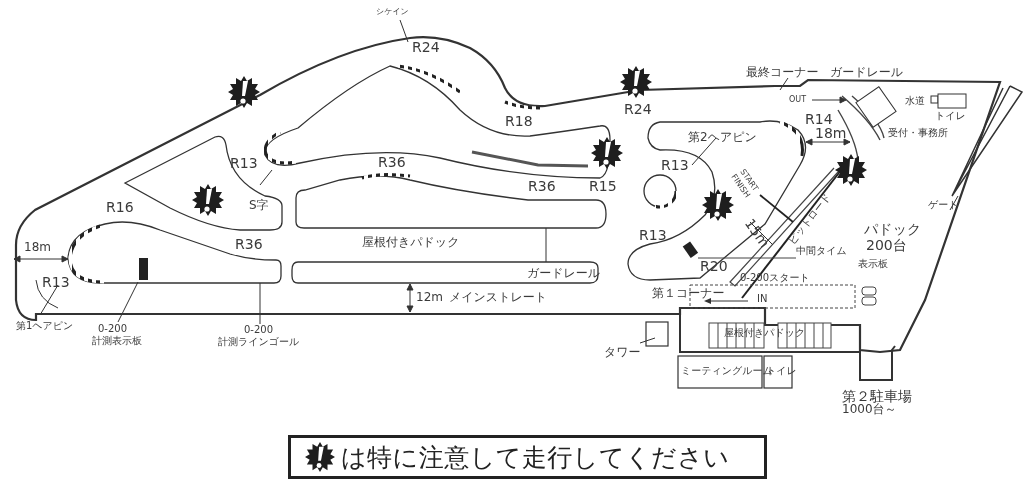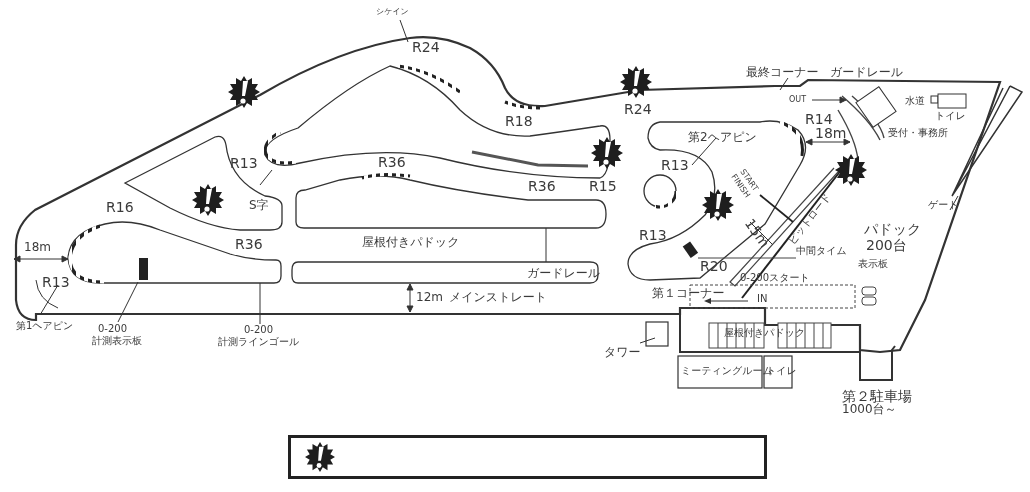--- a/index.html
+++ b/index.html
@@ -189,13 +189,14 @@
 <span class="lbl r" style="left:815px;top:126px">18m</span>
 <span class="lbl r" style="left:754px;top:216px;transform:rotate(55deg);transform-origin:left top">15m</span>
 <span class="lbl m" style="left:416px;top:291px">12m</span>
 
 <div class="warn-box">
   <svg width="30" height="34" viewBox="-16 -17 32 34">
     <polygon fill="#1e1e1e" points="0,-16 3,-11 8,-14 8,-8 14,-8 11,-3 16,0 11,3 14,8 8,8 8,14 3,11 0,16 -3,11 -8,14 -8,8 -14,8 -11,3 -16,0 -11,-3 -14,-8 -8,-8 -8,-14 -3,-11"></polygon>
     <polygon fill="#ffffff" points="-1,-11 4,-11 1,4 -2,4"></polygon>
     <circle cx="-1" cy="9" r="2.6" fill="#ffffff"></circle>
   </svg>
+  <span class="txt">は特に注意して走行してください</span>
 </div>
 
 </body></html>

